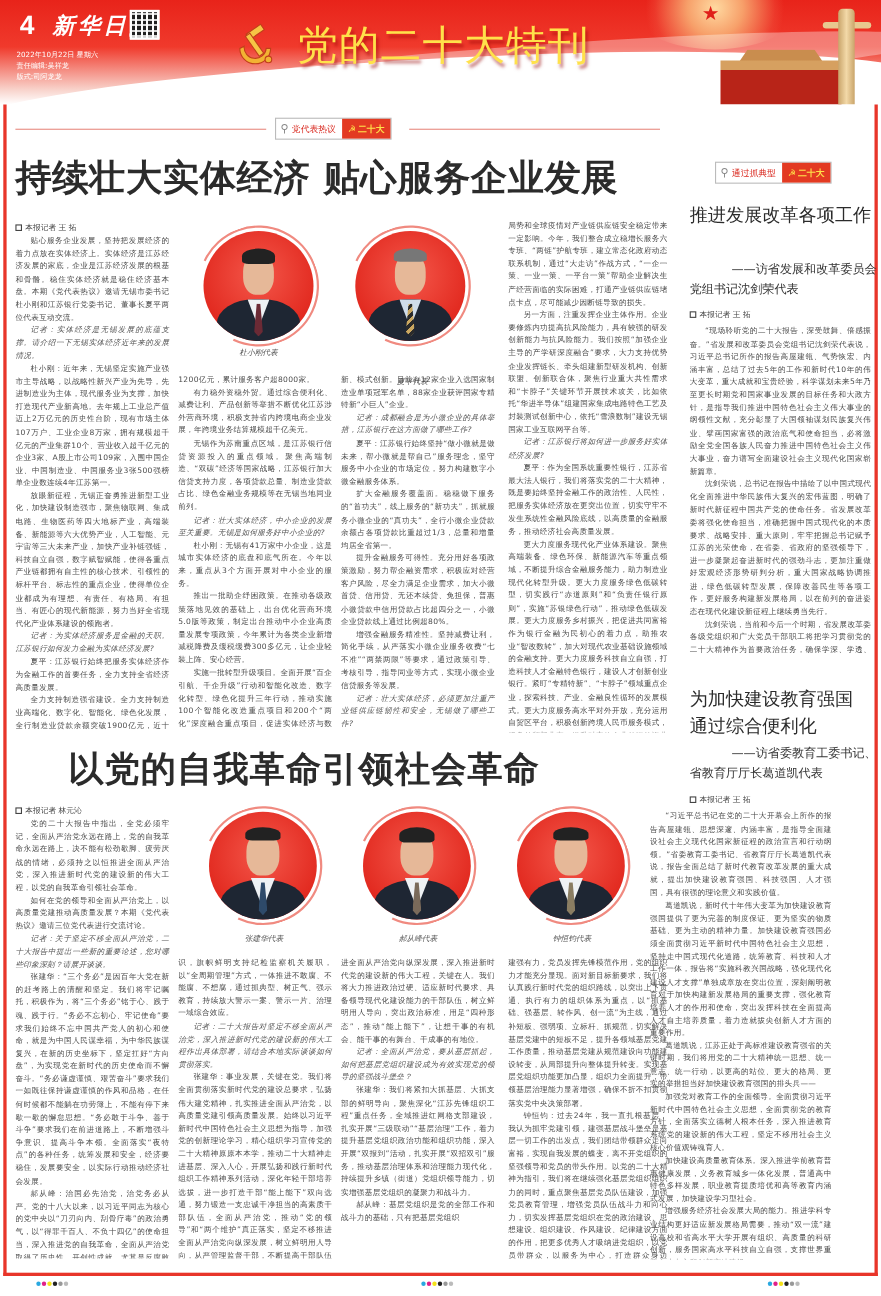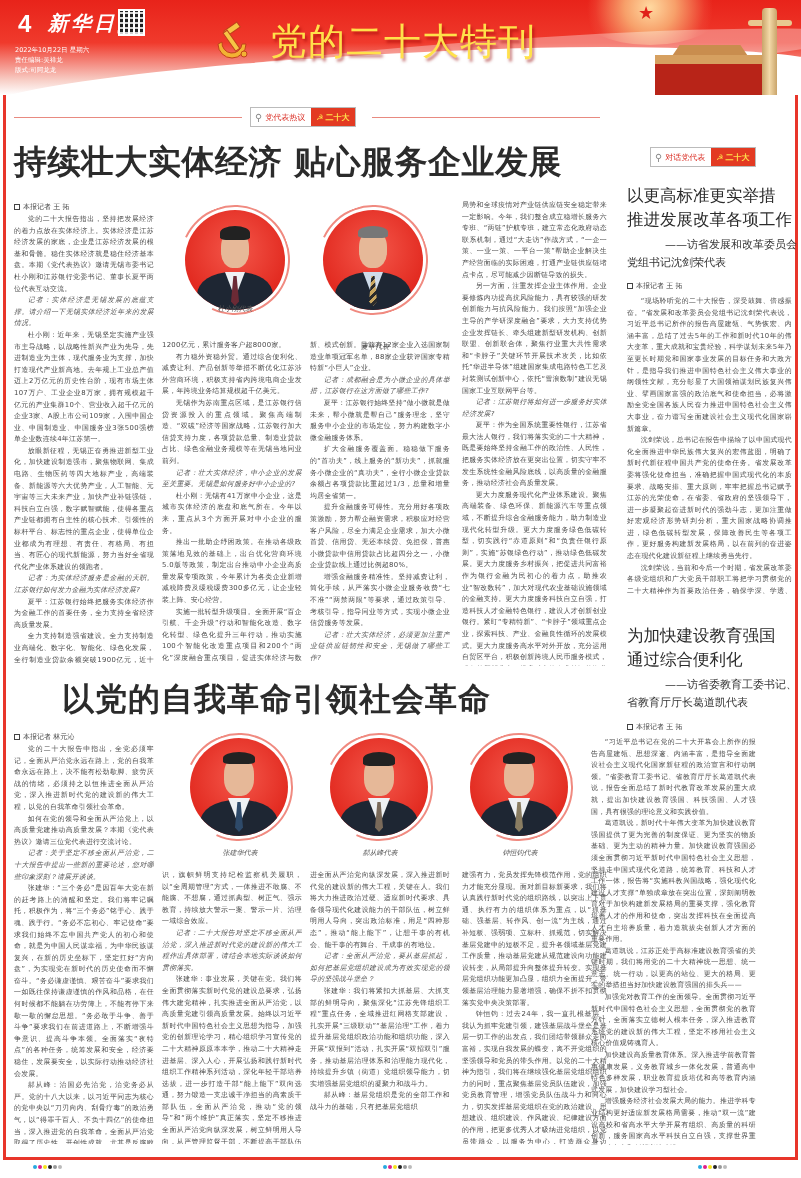--- a/index.html
+++ b/index.html
@@ -127,36 +127,36 @@
 <div class="portrait" style="left:180px; top:205px; width:110px; height:105px;">
   <div class="ring" style="left:0; top:0; width:110px; height:110px;"></div>
   <div class="disc" style="left:5px; top:5px; width:100px; height:100px;">
     <div class="suit" style="left:12px; top:62px; width:76px; height:50px;"></div>
     <div class="shirt" style="left:40px; top:62px; width:20px; height:26px;"></div>
     <div class="tie" style="left:46px; top:66px; width:8px; height:30px; background:#6b2a35;"></div>
     <div class="head" style="left:36px; top:20px; width:28px; height:38px;"></div>
     <div class="hair" style="left:35px; top:16px; width:30px; height:14px;"></div>
   </div>
 </div>
-<div class="caption" style="left:205px; top:304px; width:60px;">杜小刚代表</div>
+<div class="caption" style="left:205px; top:316px; width:60px;">杜小刚代表</div>
 
 <div class="portrait" style="left:318px; top:205px; width:110px; height:105px;">
   <div class="ring" style="left:0; top:0; width:110px; height:110px;"></div>
   <div class="disc" style="left:5px; top:5px; width:100px; height:100px;">
     <div class="suit" style="left:12px; top:62px; width:76px; height:50px;"></div>
     <div class="shirt" style="left:40px; top:62px; width:20px; height:26px; background:#cfdcea;"></div>
     <div class="tie" style="left:46px; top:66px; width:8px; height:30px; background:repeating-linear-gradient(135deg,#caa760 0 3px,#2b2b2b 3px 6px);"></div>
     <div class="head" style="left:36px; top:20px; width:28px; height:38px;"></div>
     <div class="hair" style="left:35px; top:16px; width:30px; height:12px; background:#777;"></div>
   </div>
 </div>
 <div class="caption" style="left:345px; top:316px; width:60px;margin-top:26px;">夏平代表</div>
 
 <div class="col" style="left:14px; top:214px; width:140px; height:452px;">
-  <p>党的二十大报告指出，坚持把发展经济的着力点放在实体经济上。实体经济是江苏经济发展的家底，企业是江苏经济发展的根基和骨骼。稳住实体经济就是稳住经济基本盘。本期《党代表热议》邀请无锡市委书记杜小刚和江苏银行党委书记、董事长夏平两位代表互动交流。</p>
+  <p>贴心服务企业发展，坚持把发展经济的着力点放在实体经济上。实体经济是江苏经济发展的家底，企业是江苏经济发展的根基和骨骼。稳住实体经济就是稳住经济基本盘。本期《党代表热议》邀请无锡市委书记杜小刚和江苏银行党委书记、董事长夏平两位代表互动交流。</p>
   <p class="q">记者：实体经济是无锡发展的底蕴支撑。请介绍一下无锡实体经济近年来的发展情况。</p>
   <p>杜小刚：近年来，无锡坚定实施产业强市主导战略，以战略性新兴产业为先导，先进制造业为主体，现代服务业为支撑，加快打造现代产业新高地。去年规上工业总产值迈上2万亿元的历史性台阶，现有市场主体107万户、工业企业8万家，拥有规模超千亿元的产业集群10个、营业收入超千亿元的企业3家、A股上市公司109家，入围中国企业、中国制造业、中国服务业3张500强榜单企业数连续4年江苏第一。</p>
   <p>放眼新征程，无锡正奋勇推进新型工业化，加快建设制造强市，聚焦物联网、集成电路、生物医药等四大地标产业，高端装备、新能源等六大优势产业，人工智能、元宇宙等三大未来产业，加快产业补链强链，科技自立自强，数字赋智赋能，使得各重点产业链都拥有自主性的核心技术、引领性的标杆平台、标志性的重点企业，使得单位企业都成为有理想、有责任、有格局、有担当、有匠心的现代新能源，努力当好全省现代化产业体系建设的领跑者。</p>
   <p class="q">记者：为实体经济服务是金融的天职。江苏银行如何发力金融为实体经济发展?</p>
   <p>夏平：江苏银行始终把服务实体经济作为金融工作的首要任务，全力支持全省经济高质量发展。</p>
   <p>全力支持制造强省建设。全力支持制造业高端化、数字化、智能化、绿色化发展，全行制造业贷款余额突破1900亿元，近十年增长超千亿元，实现翻番。</p>
 
 </div>
 <div class="col" style="left:162px; top:340px; width:140px; height:326px;">
   <p style="text-indent:0">1200亿元，累计服务客户超8000家。</p>
@@ -245,30 +245,29 @@
   <p>郝从峰：基层党组织是党的全部工作和战斗力的基础，只有把基层党组织</p>
 </div>
 <div class="col" style="left:462px; top:870px; width:145px; height:274px;">
   <p style="text-indent:0">建强有力，党员发挥先锋模范作用，党的组织力才能充分显现。面对新目标新要求，我们将认真践行新时代党的组织路线，以突出上下贯通、执行有力的组织体系为重点，以“抓基础、强基层、转作风、创一流”为主线，通过补短板、强弱项、立标杆、抓规范，切实解决基层党建中的短板不足，提升各领域基层党建工作质量，推动基层党建从规范建设向功能建设转变，从局部提升向整体提升转变。实现基层党组织功能更加凸显，组织力全面提升，带领基层治理能力显著增强，确保不折不扣贯彻落实党中央决策部署。</p>
   <p>钟恒钧：过去24年，我一直扎根基层，我认为抓牢党建引领，建强基层战斗堡垒是基层一切工作的出发点，我们团结带领群众走向富裕，实现自我发展的蝶变，离不开党组织的坚强领导和党员的带头作用。以党的二十大精神为指引，我们将在继续强化基层党组织组织力的同时，重点聚焦基层党员队伍建设，加强党员教育管理，增强党员队伍战斗力和向心力，切实发挥基层党组织在党的政治建设、思想建设、组织建设、作风建设、纪律建设方面的作用，把更多优秀人才吸纳进党组织，以党员带群众，以服务为中心，打造群众身边的“贴心人”，积极推动乡村振兴，切实把党的二十大精神落到实处，带领群众过上更好的日子，奋力书写新时代的“好日子”。  本版摄影:曹阳 周瑜</p>
 </div>
 
 <div class="tag" style="left:650px; top:147px;">
   <span class="tag-l">
       <span class="mag">⚲</span>
-      <span>对话党代表</span>
+      <span>通过抓典型</span>
     </span>
   <span class="tag-r">
       <span>☭</span>
       <span>二十大</span>
     </span>
 </div>
 
 <div class="side-title" style="left:627px; top:184px;">
-  <div>以更高标准更实举措</div>
   <div>推进发展改革各项工作</div>
 </div>
 <div class="side-sub" style="left:627px; top:236px; width:170px;">
   <div style="text-align:right;">——访省发展和改革委员会</div>
   <div>党组书记沈剑荣代表</div>
 </div>
 <div class="byline" style="left:627px; top:281px;"><span class="box"></span><span>本报记者 王 拓</span></div>
 <div class="col" style="left:627px; top:296px; width:165px; height:300px;">
   <p>“现场聆听党的二十大报告，深受鼓舞、倍感振奋。”省发展和改革委员会党组书记沈剑荣代表说，习近平总书记所作的报告高屋建瓴、气势恢宏、内涵丰富，总结了过去5年的工作和新时代10年的伟大变革，重大成就和宝贵经验，科学谋划未来5年乃至更长时期党和国家事业发展的目标任务和大政方针，是指导我们推进中国特色社会主义伟大事业的纲领性文献，充分彰显了大国领袖谋划民族复兴伟业、擘画国家富强的政治底气和使命担当，必将激励全党全国各族人民奋力推进中国特色社会主义伟大事业，奋力谱写全面建设社会主义现代化国家崭新篇章。</p>
   <p>沈剑荣说，总书记在报告中描绘了以中国式现代化全面推进中华民族伟大复兴的宏伟蓝图，明确了新时代新征程中国共产党的使命任务。省发展改革委将强化使命担当，准确把握中国式现代化的本质要求、战略安排、重大原则，牢牢把握总书记赋予江苏的光荣使命，在省委、省政府的坚强领导下，进一步凝聚起奋进新时代的强劲斗志，更加注重做好宏观经济形势研判分析，重大国家战略协调推进，绿色低碳转型发展，保障改善民生等各项工作，更好服务构建新发展格局，以在前列的奋进姿态在现代化建设新征程上继续勇当先行。</p>

